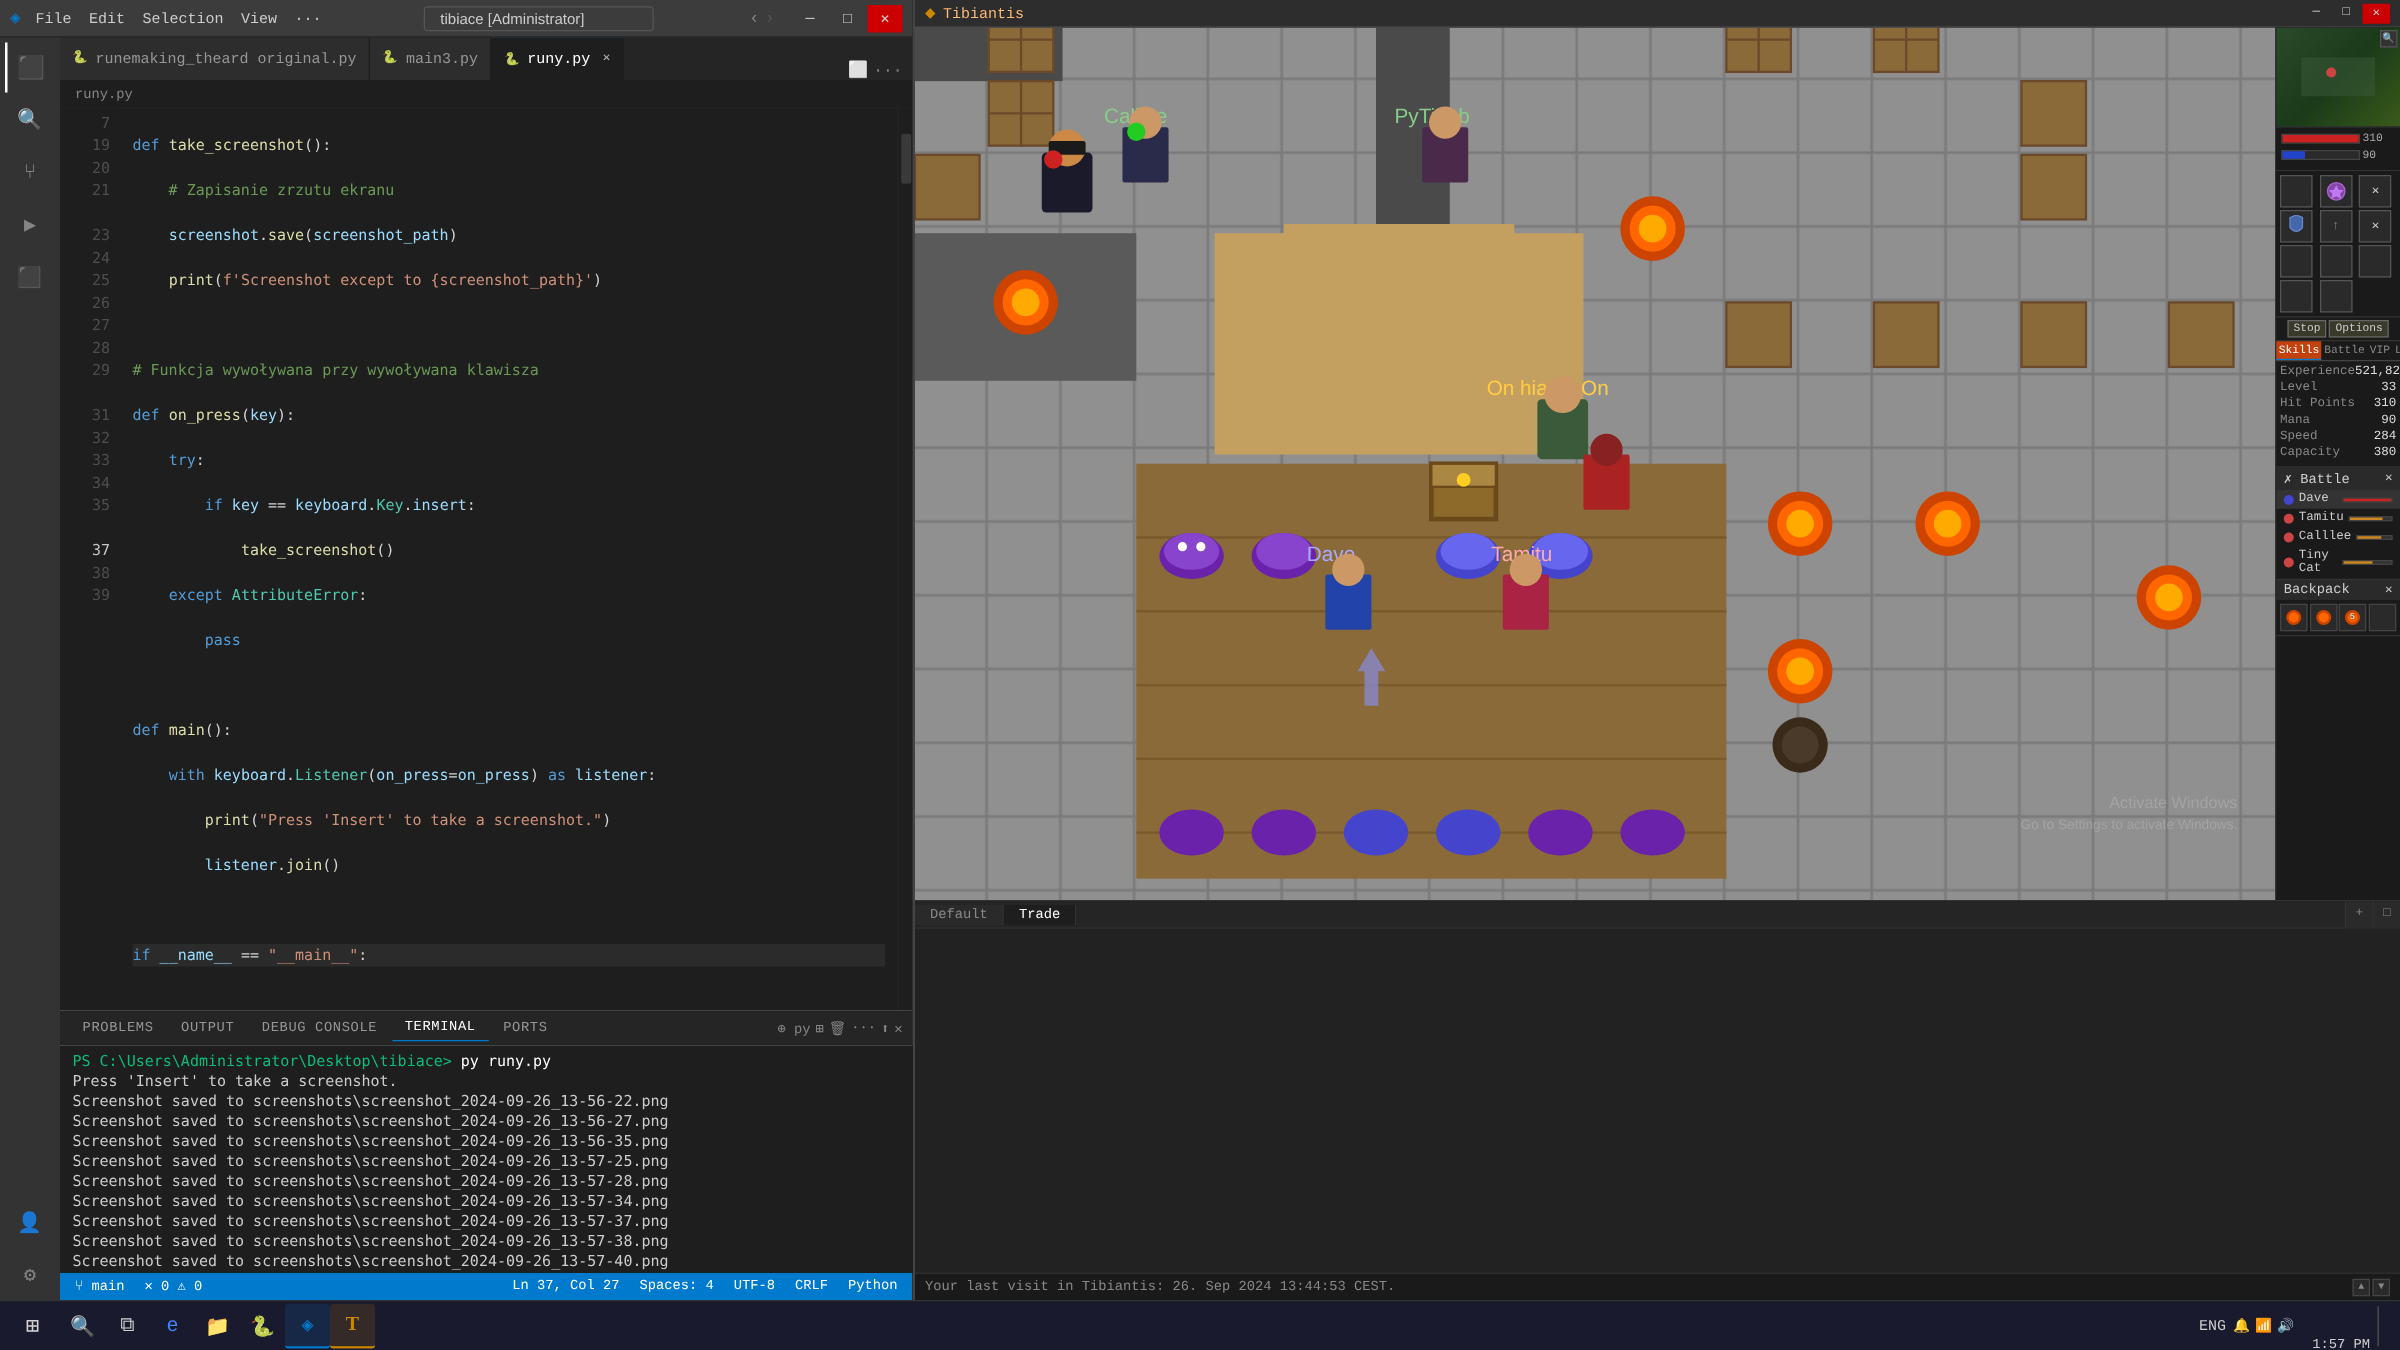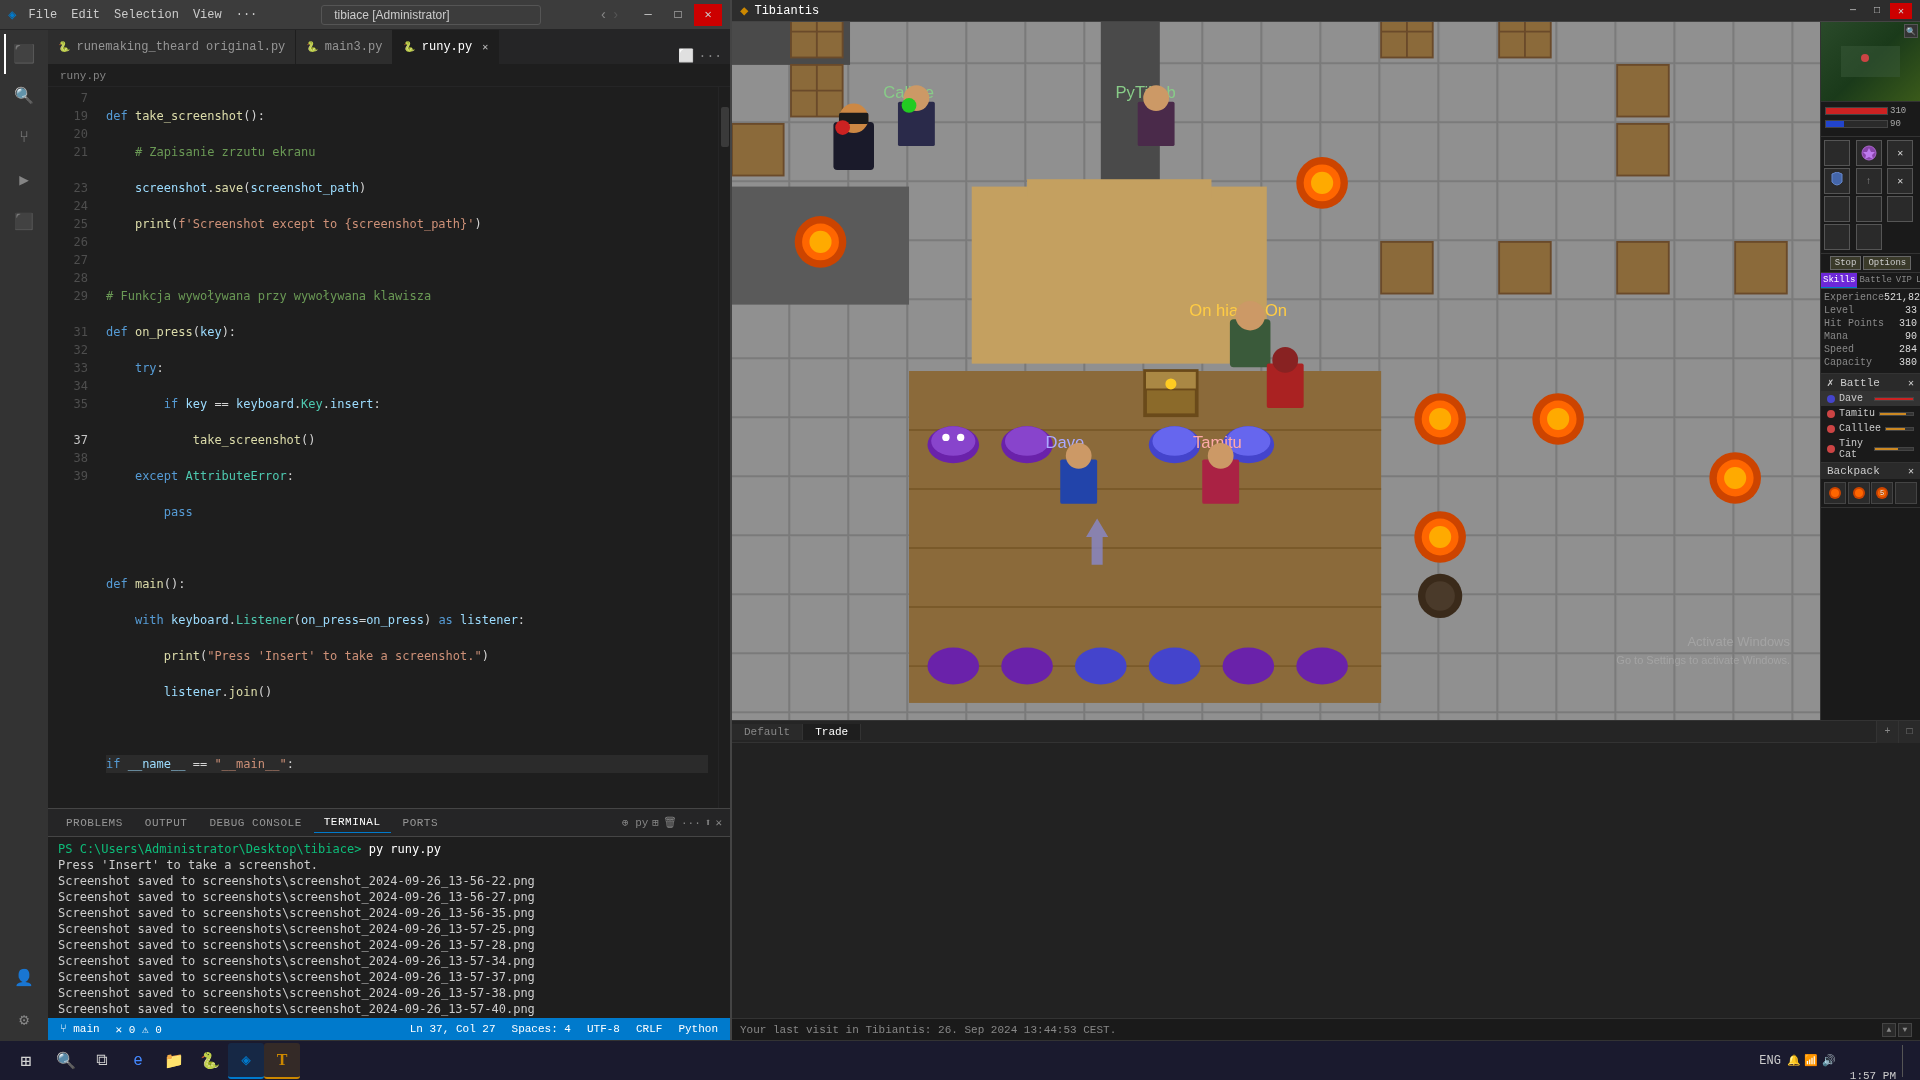--- a/index.html
+++ b/index.html
@@ -35,21 +35,21 @@
 
         <div style="display:flex; gap:2px;">
           <span style="padding:2px 6px; font-size:12px; color:#ccc; cursor:pointer;">File</span>
           <span style="padding:2px 6px; font-size:12px; color:#ccc; cursor:pointer;">Edit</span>
           <span style="padding:2px 6px; font-size:12px; color:#ccc; cursor:pointer;">Selection</span>
           <span style="padding:2px 6px; font-size:12px; color:#ccc; cursor:pointer;">View</span>
           <span style="padding:2px 6px; font-size:12px; color:#ccc; cursor:pointer;">···</span>
         </div>
 
         <div style="flex:1; display:flex; justify-content:center;">
-          <input type="text" value="tibiace [Administrator]" style="background: rgb(60, 60, 60); border: 1px solid rgb(85, 85, 85); color: rgb(204, 204, 204); padding: 2px 12px; width: 220px; font-size: 12px; border-radius: 3px; outline: none;">
+          <input type="text" value="tibiace [Administrator]" style="background: rgb(60, 60, 60); border: 1px solid rgb(85, 85, 85); color: rgb(204, 204, 204); padding: 2px 12px; width: 184px; font-size: 12px; border-radius: 3px; outline: none;">
         </div>
 
         <div style="display:flex; gap:4px; align-items:center;">
           <span style="color:#858585; cursor:pointer; font-size:14px;">‹</span>
           <span style="color:#555; cursor:pointer; font-size:14px;">›</span>
         </div>
 
         <div style="display:flex; gap:2px; margin-left:8px;">
           <span style="width:28px; height:22px; display:flex; align-items:center; justify-content:center; color:#ccc; cursor:pointer; font-size:12px;">─</span>
           <span style="width:28px; height:22px; display:flex; align-items:center; justify-content:center; color:#ccc; cursor:pointer; font-size:12px;">□</span>
@@ -195,21 +195,21 @@
             <span style="cursor:pointer; padding:0 4px;text-align:right;">Python</span>
           </div>
         </div>
       </div>
     </div>
 
     <div style="width:1190px; background:#1a1a1a; border-left:2px solid #444; display:flex; flex-direction:column; flex-shrink:0; position:relative;">
 
       <div style="height:22px; background:#2d2d2d; display:flex; align-items:center; padding:0 8px; gap:6px; font-size:12px; border-bottom:1px solid #444; flex-shrink:0;">
         <span style="color:#cc8800; font-size:14px;">◆</span>
-        <span style="color:#ffffff;">Tibiantis</span>
+        <span style="color:#fdba74;">Tibiantis</span>
         <div style="margin-left:auto; display:flex; gap:2px;">
           <span style="width:22px; height:16px; display:flex; align-items:center; justify-content:center; font-size:10px; color:#ccc; cursor:pointer;">─</span>
           <span style="width:22px; height:16px; display:flex; align-items:center; justify-content:center; font-size:10px; color:#ccc; cursor:pointer;">□</span>
           <span style="width:22px; height:16px; display:flex; align-items:center; justify-content:center; font-size:10px; color:#ccc; cursor:pointer; background:#cc0000;">✕</span>
         </div>
       </div>
 
       <div style="display:flex; flex:1; overflow:hidden; min-height:0;">
 
         <div style="flex:1; position:relative; overflow:hidden; background:#5a6a5a;">
@@ -421,21 +421,21 @@
           </div>
 
           <div style="padding:2px; display:flex; flex-direction:column; gap:2px; flex-shrink:0; border-bottom:1px solid #333;">
             <div style="display:flex; gap:2px; justify-content:center;">
               <div style="padding:1px 4px; background:#3a3a2a; border:1px solid #666; font-size:9px; color:#ccc; cursor:pointer;">Stop</div>
               <div style="padding:1px 4px; background:#3a3a2a; border:1px solid #666; font-size:9px; color:#ccc; cursor:pointer;">Options</div>
             </div>
           </div>
 
           <div style="display:flex; border-bottom:1px solid #444; flex-shrink:0;">
-            <div style="flex:1; padding:2px 2px; font-size:9px; color:#fff; text-align:left; cursor:pointer; background:#6d28d9; border-bottom:1px solid #007acc;">Skills</div>
+            <div style="flex:1; padding:2px 2px; font-size:9px; color:#fff; text-align:left; cursor:pointer; background:#c2410c; border-bottom:1px solid #007acc;">Skills</div>
             <div style="flex:1; padding:2px 2px; font-size:9px; color:#888; text-align:center; cursor:pointer;">Battle</div>
             <div style="flex:1; padding:2px 2px; font-size:9px; color:#888; text-align:center; cursor:pointer;">VIP</div>
             <div style="flex:1; padding:2px 2px; font-size:9px; color:#888; text-align:center; cursor:pointer;">Logout</div>
           </div>
 
           <div style="padding:3px; font-size:10px; flex-shrink:0; border-bottom:1px solid #333;">
             <div style="display:flex; justify-content:space-between; margin-bottom:2px;">
               <span style="color:#888;">Experience</span>
               <span style="color:#ddd;">521,829</span>
             </div>

